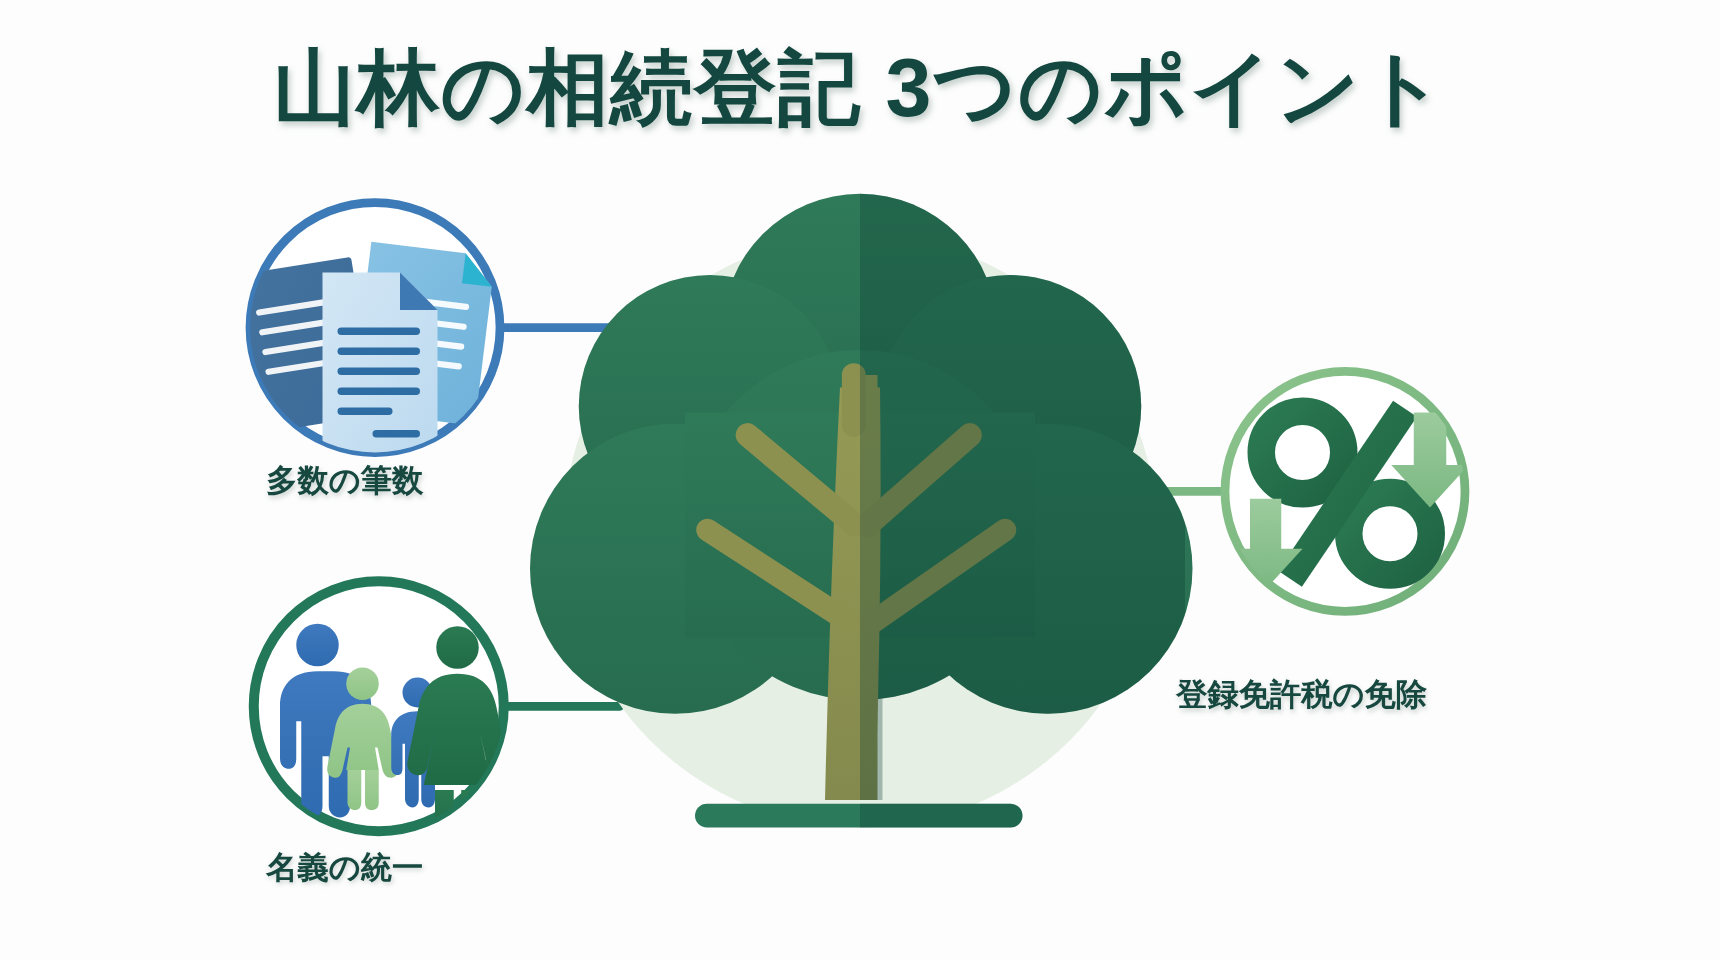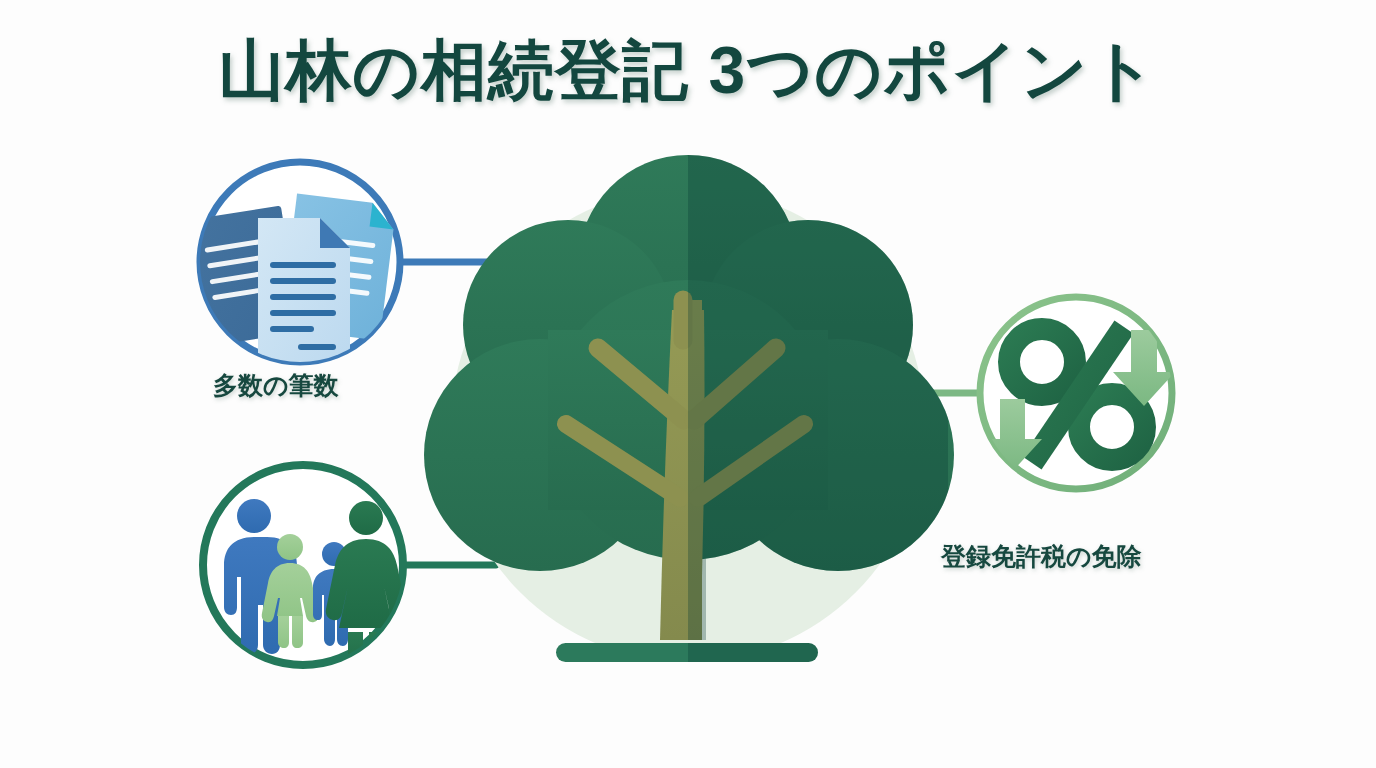--- a/index.html
+++ b/index.html
@@ -264,15 +264,16 @@
         </g>
 
         <g fill="url(#gArrow)">
           <path d="M 1000 399 h 25 v 40 h 17 l -30 33 l -30 -33 h 18 z"></path>
         </g>
       </g>
     </g>
   </svg>
 
   <div id="label-docs" class="node-label">多数の筆数</div>
+  <div id="label-family" class="node-label">名義の統一</div>
   <div id="label-tax" class="node-label">登録免許税の免除</div>
 
 </div>
 
 </body></html>

